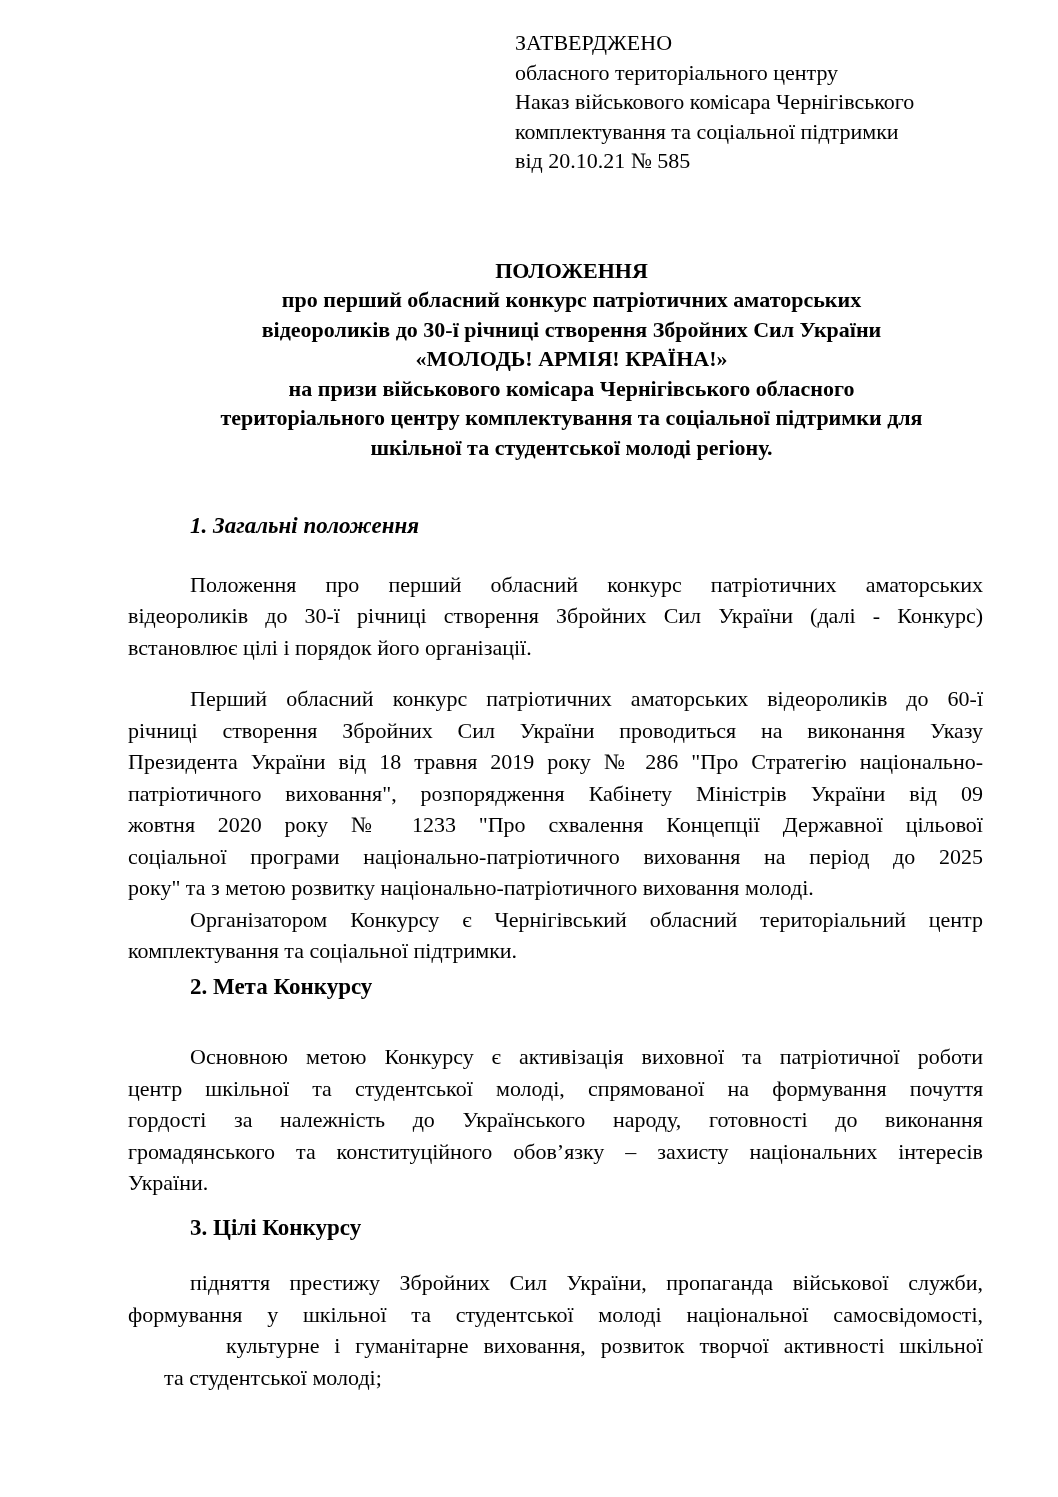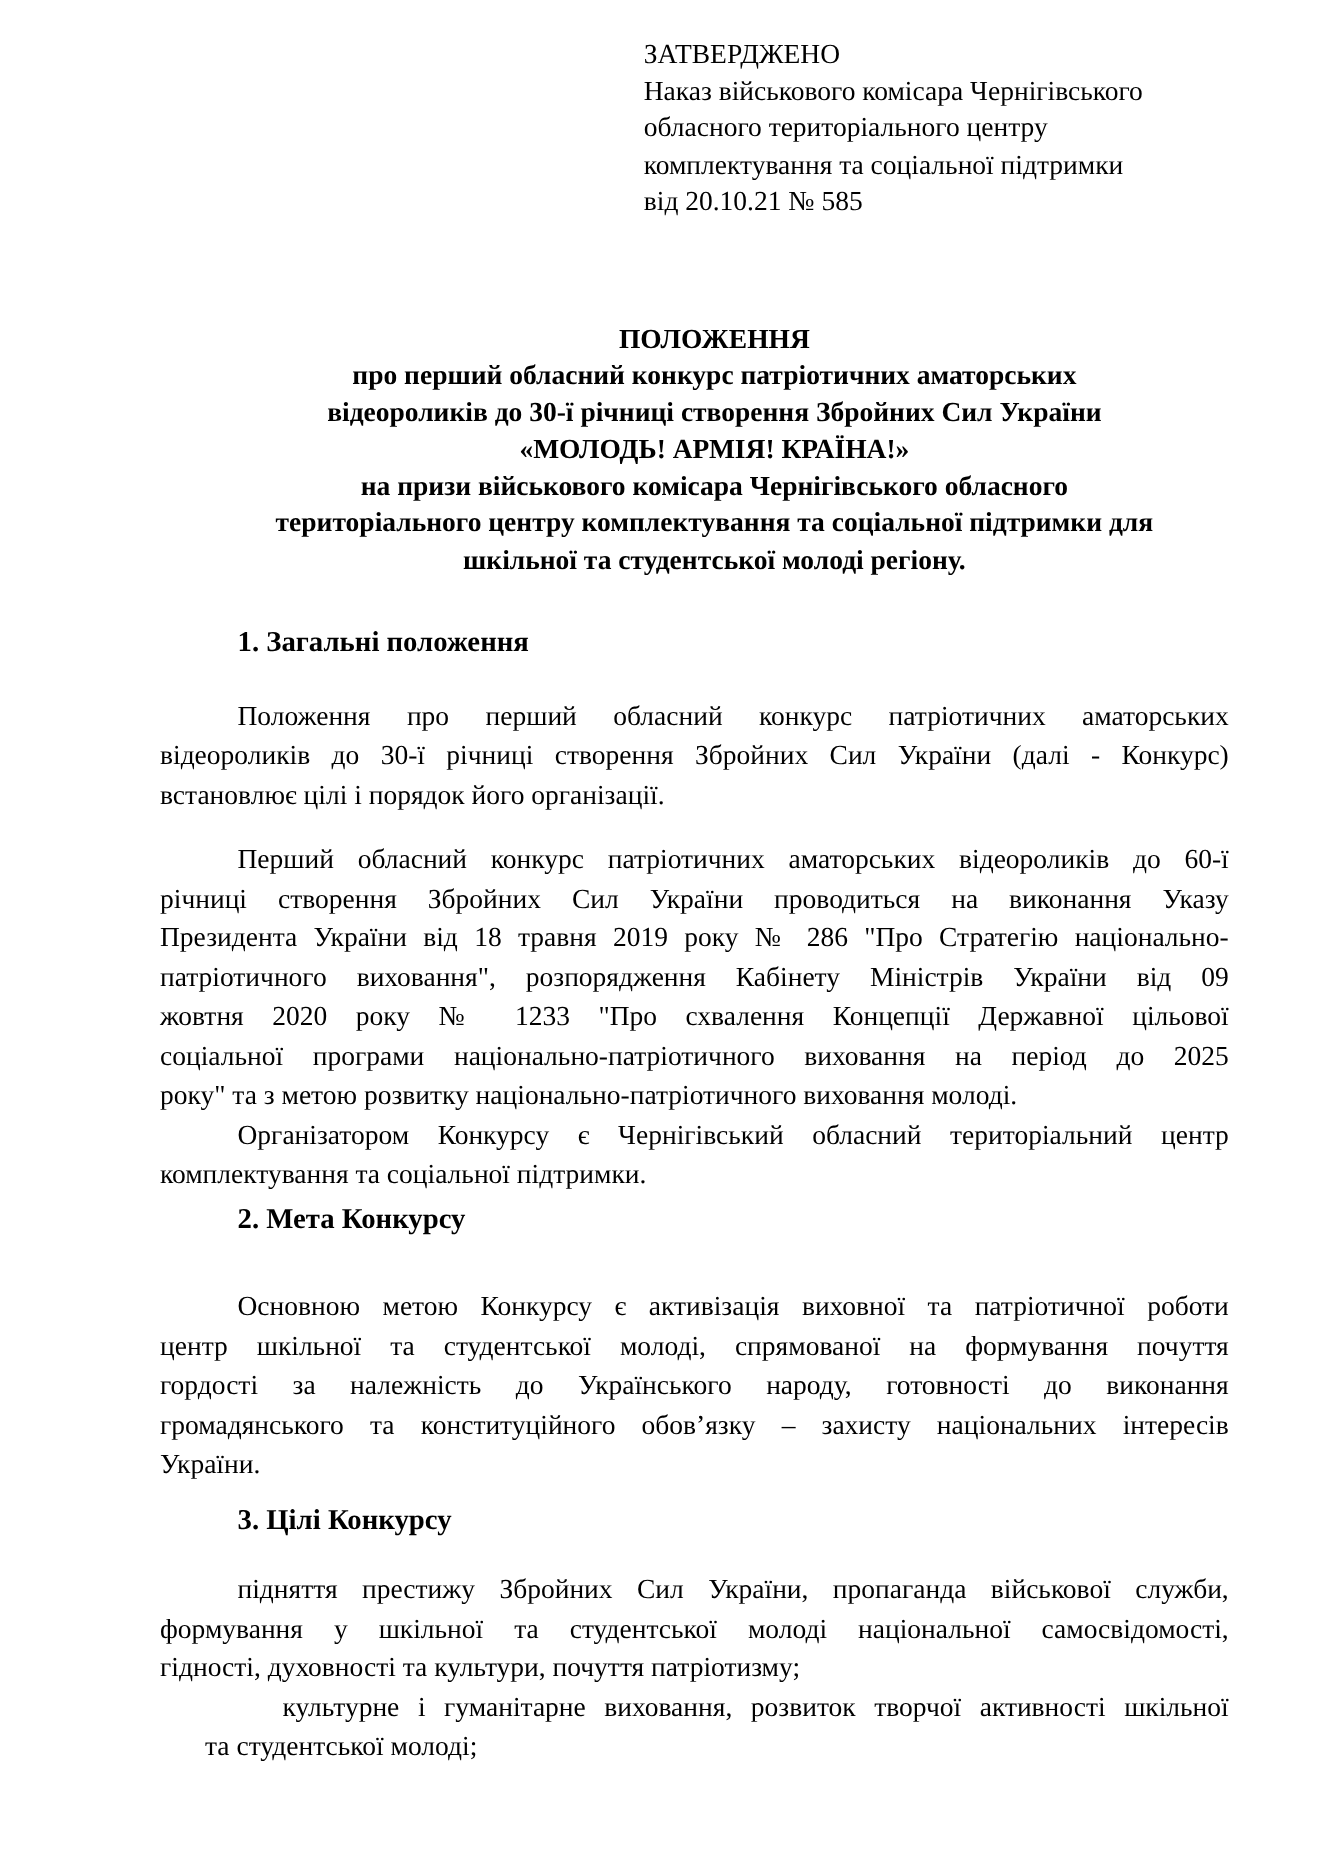--- a/index.html
+++ b/index.html
@@ -29,21 +29,21 @@
   }
   .ti-ln { white-space: nowrap; }
   .sec-heading {
     font-weight: bold;
     font-size: 23px;
     line-height: 31.5px;
     padding-left: 62px;
     margin: 0;
     white-space: nowrap;
   }
-  .h1 { margin-top: 36px; }
+  .h1 { margin-top: 48px; font-style: italic; }
   .h2 { margin-top: 4px; }
   .h3 { margin-top: 13px; }
   .para { line-height: 31.5px; }
   .p1 { margin-top: 27px; }
   .p2 { margin-top: 20px; }
   .p3 { margin-top: 0; }
   .p4 { margin-top: 39px; }
   .p5 { margin-top: 24px; }
   .p6 { margin-top: 0; margin-left: 36px; }
   .ln {
@@ -57,22 +57,22 @@
     white-space: normal;
   }
 </style>
 </head>
 <body>
 
 <div class="page">
 
   <section class="approval">
     <div class="ap-ln">ЗАТВЕРДЖЕНО</div>
+    <div class="ap-ln">обласного територіального центру</div>
     <div class="ap-ln">Наказ військового комісара Чернігівського</div>
-    <div class="ap-ln">обласного територіального центру</div>
     <div class="ap-ln">комплектування та соціальної підтримки</div>
     <div class="ap-ln">від 20.10.21 № 585</div>
   </section>
 
   <section class="title">
     <div class="ti-ln">ПОЛОЖЕННЯ</div>
     <div class="ti-ln">про перший обласний конкурс патріотичних аматорських</div>
     <div class="ti-ln">відеороликів до 30-ї річниці створення Збройних Сил України</div>
     <div class="ti-ln">«МОЛОДЬ! АРМІЯ! КРАЇНА!»</div>
     <div class="ti-ln">на призи військового комісара Чернігівського обласного</div>
@@ -111,21 +111,20 @@
     <div class="ln">гордості за належність до Українського народу, готовності до виконання</div>
     <div class="ln">громадянського та конституційного обов’язку – захисту національних інтересів</div>
     <div class="ln last">України.</div>
   </div>
 
   <h2 class="sec-heading h3">3. Цілі Конкурсу</h2>
 
   <div class="para p5">
     <div class="ln first">підняття престижу Збройних Сил  України, пропаганда військової служби,</div>
     <div class="ln">формування у шкільної та студентської молоді національної самосвідомості,</div>
-    <div class="ln last">гідності, духовності та культури, почуття патріотизму;</div>
   </div>
 
   <div class="para p6">
     <div class="ln first">культурне і гуманітарне виховання, розвиток творчої активності шкільної</div>
     <div class="ln last">та студентської молоді;</div>
   </div>
 
 </div>
 
 </body></html>

